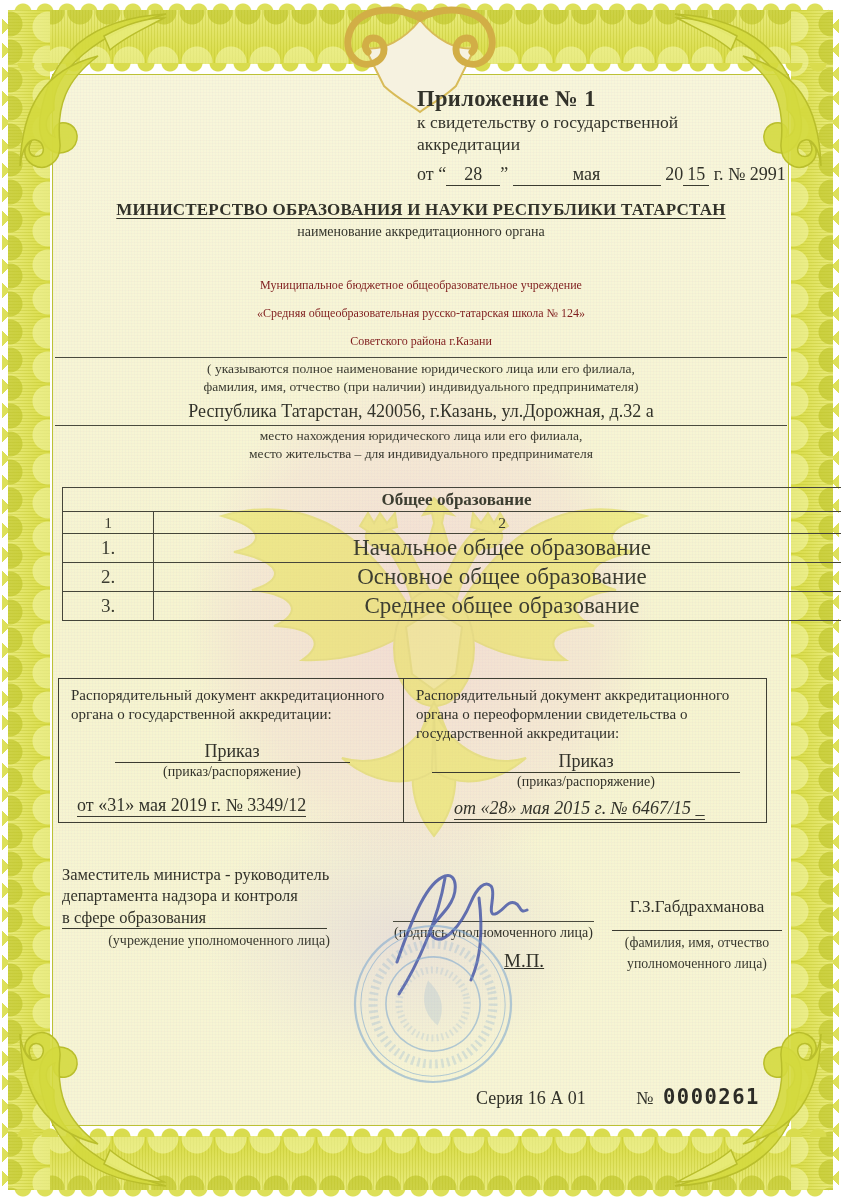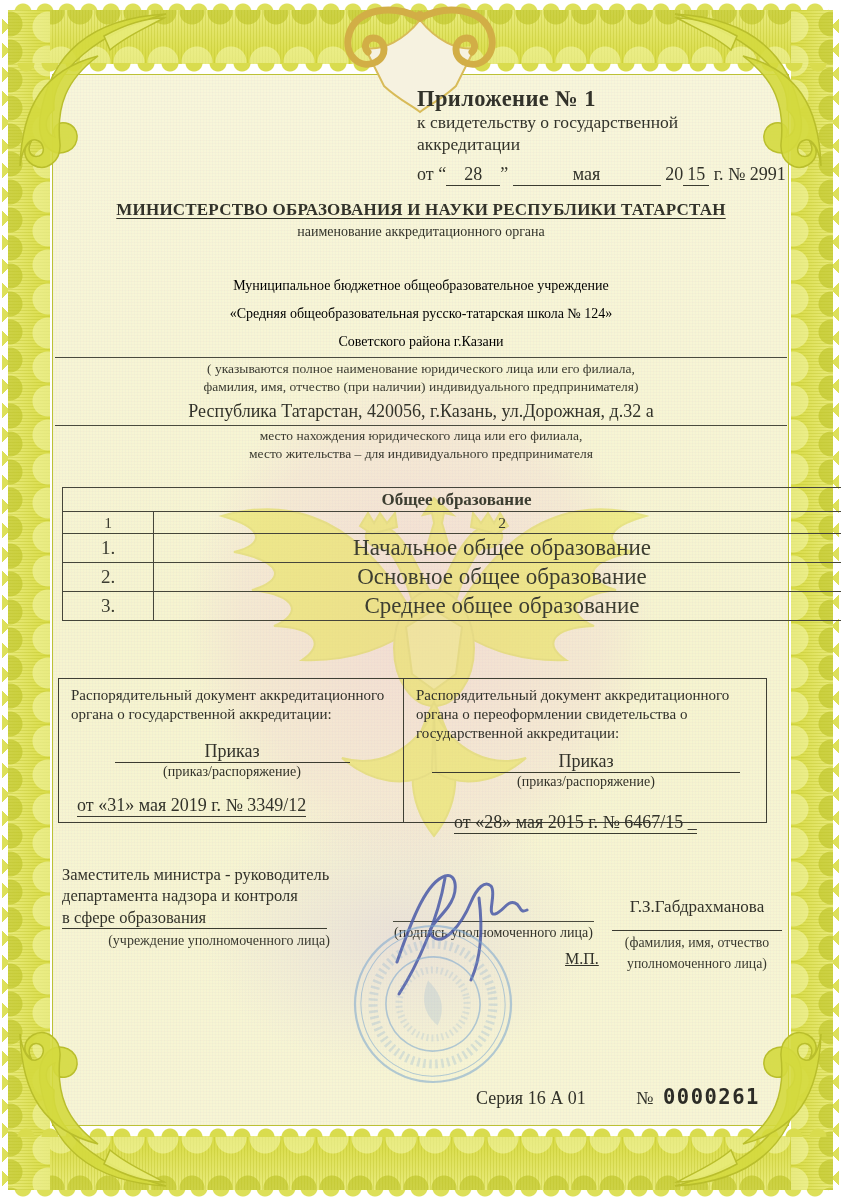--- a/index.html
+++ b/index.html
@@ -61,21 +61,21 @@
   .rule{position:absolute;z-index:3;height:1.2px;background:#4a4a3e;}
   .cap{font-size:13.5px;color:#3a3a30;}
   
   .hdr-title{font-size:22.5px;font-weight:bold;letter-spacing:.4px;}
   .hdr-sub{font-size:17.5px;line-height:1.25;}
   .hdr-date{font-size:18px;margin-top:8px;white-space:nowrap;}
   .hdr-date .u{text-align:center;}
   
   .ministry{font-size:17px;font-weight:bold;letter-spacing:.2px;text-decoration:underline;text-underline-offset:3px;}
   
-  .school{font-size:14px;color:#000000;}
+  .school{font-size:12px;color:#7f1d1d;}
   .addr{font-size:18px;}
   
   table.edu{position:absolute;z-index:3;left:62px;top:487px;width:789px;border-collapse:collapse;}
   table.edu td{border:1.2px solid #45453a;padding:0 4px;text-align:center;color:#3c3d31;}
   td.t-title{font-weight:bold;font-size:17px;height:23px;}
   td.t-h{font-size:16px;height:22px;}
   td.t-i{font-size:15.5px;height:21px;}
   td.t-num{font-size:19px;width:82px;}
   td.t-lvl{font-size:23px;margin-top:40px;}
   tr.data-row td{height:28px;}
@@ -85,28 +85,28 @@
   .order-box{box-sizing:border-box;padding:7px 10px 0 12px;}
   .order-left{width:345px;border-right:1.6px solid #3f3f34;}
   .order-right{flex:1;}
   .order-head{font-size:15px;line-height:1.28;color:#30302a;}
   .docline{text-align:center;border-bottom:1.2px solid #3b3b30;font-size:18px;}
   .order-left .docline{width:235px;margin:17px auto 0;}
   .order-right .docline{width:308px;margin:7px auto 0;}
   .doccap{text-align:center;font-size:14px;margin-top:1px;}
   .dateline{font-size:18px;margin-top:15px;white-space:nowrap;}
   .order-left .dateline{margin-left:6px;}
-  .order-right .dateline{margin-left:38px;margin-top:22px;}
+  .order-right .dateline{margin-left:38px;margin-top:8px;font-style:italic;}
   
   .sig-left{left:62px;top:864px;width:300px;font-size:16.5px;line-height:1.3;}
   .pos3wrap{display:inline-block;width:265px;border-bottom:1.2px solid #3b3b30;}
   .sig-left .cap{width:250px;margin-left:32px;text-align:center;margin-top:3px;font-size:14px;}
   .sig-line{left:393px;top:921px;width:201px;}
   .sig-mid-cap{left:393px;top:925px;width:201px;text-align:center;font-size:14px;font-family:Liberation Serif, serif;}
-  .seal-mark{left:565px;top:950px;font-size:16px;text-decoration:underline;}
+  .seal-mark{left:504px;top:950px;font-size:19px;text-decoration:underline;}
   .sig-right{left:612px;top:897px;width:170px;text-align:center;}
   .sig-name{font-size:17px;border-bottom:1.2px solid #3b3b30;padding-bottom:13px;}
   .sig-right .cap{font-size:13.8px;line-height:1.3;margin-top:3px;}
   
   .serial-series{left:476px;top:1088px;font-size:18px;}
   .serial-no{left:636px;top:1088px;font-size:18px;}
   .serial-digits{left:663px;top:1085px;font-family:"DejaVu Sans Mono","Liberation Mono",monospace;
     font-weight:bold;font-size:20.5px;letter-spacing:1.5px;color:#2c2c26;}
 </style>
 </head>

